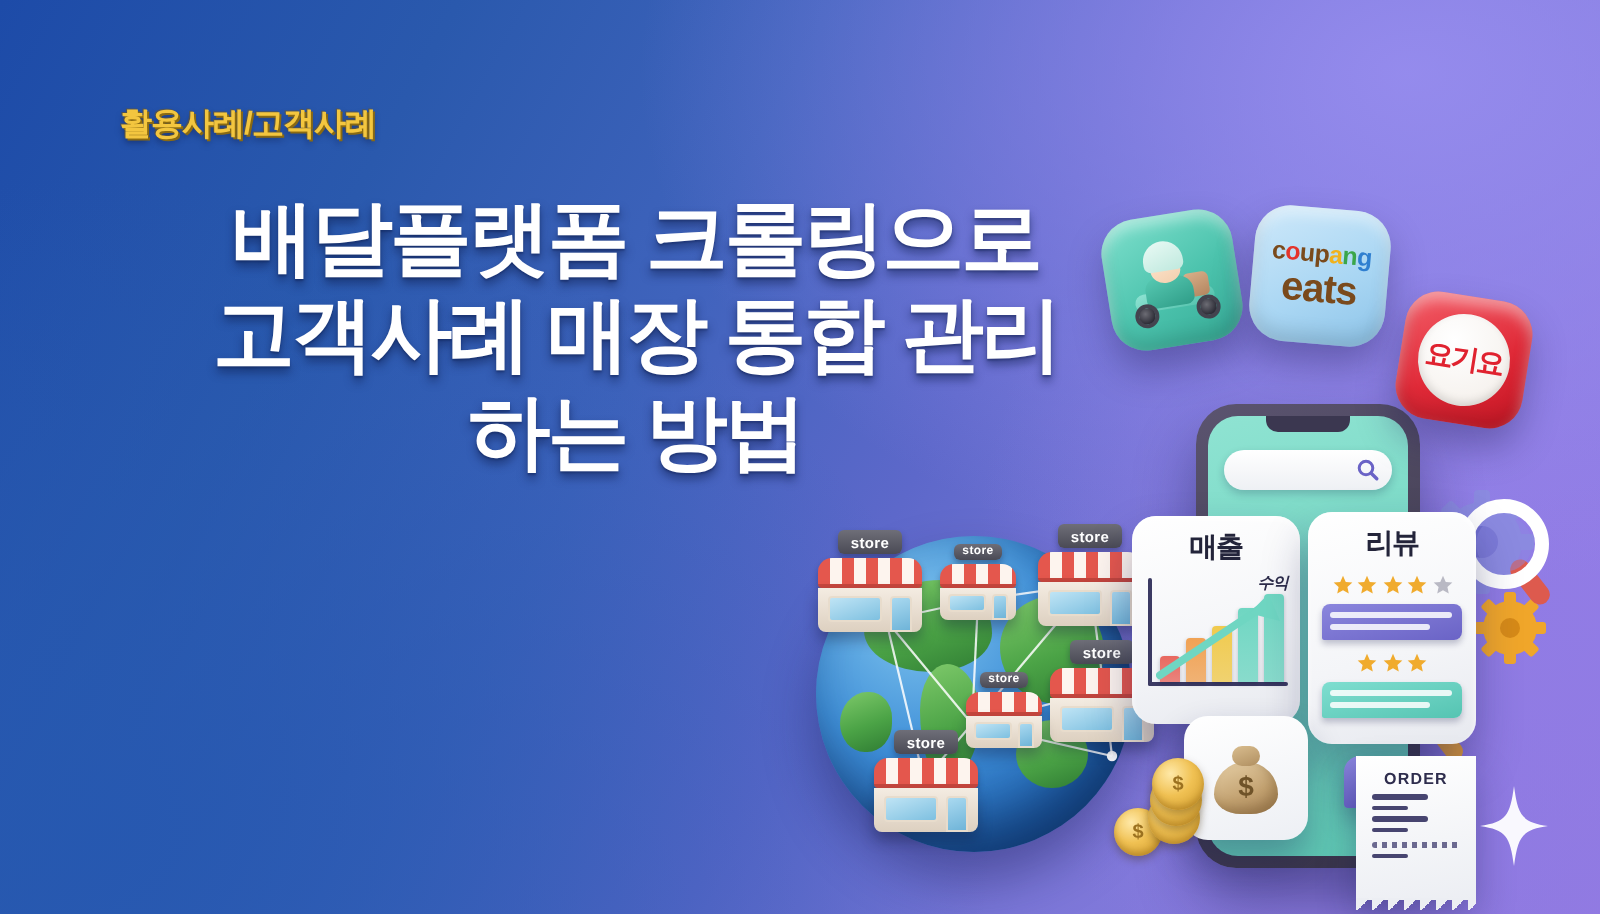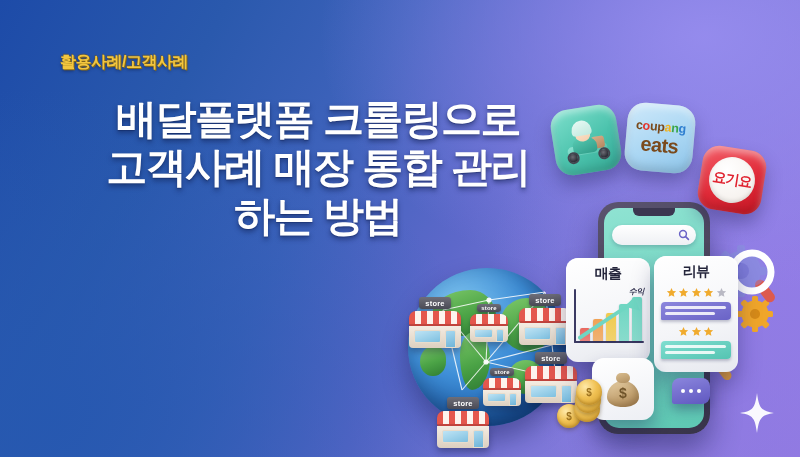--- a/index.html
+++ b/index.html
@@ -147,21 +147,21 @@
   .l1 { left: 24px; top: 22px; width: 64px; height: 46px; border-radius: 60% 40% 48% 52% / 55% 58% 42% 45%; }
   .l2 { left: 52px; top: 64px; width: 30px; height: 58px; border-radius: 45% 55% 60% 40% / 40% 45% 55% 60%; }
   .l3 { left: 92px; top: 30px; width: 52px; height: 54px; border-radius: 52% 48% 44% 56% / 48% 52% 48% 52%; }
   .l4 { left: 100px; top: 92px; width: 36px; height: 34px; border-radius: 50%; }
   .l5 { left: 12px; top: 78px; width: 26px; height: 30px; border-radius: 55% 45% 50% 50%; }
 
   
   #net { position: absolute; left: 0; top: 0; width: 800px; height: 457px; pointer-events: none; }
 
   
-  .store { position: absolute; width: 52px; margin-top: 32px; }
+  .store { position: absolute; width: 52px; }
   .store .tag {
     display: block; margin: 0 auto 2px; padding: 1.5px 6px;
     background: linear-gradient(180deg,#6e6e78,#4a4a55);
     color: #fff; font-size: 7.5px; font-weight: 700; border-radius: 3px;
     text-align: center; width: max-content; letter-spacing: 0.2px;
     box-shadow: 0 2px 3px rgba(15,20,55,0.35);
   }
   .store .awning {
     height: 13px; border-radius: 7px 7px 2px 2px;
     background: repeating-linear-gradient(90deg, #e4574d 0 6px, #fdf4ee 6px 12px);
@@ -540,20 +540,30 @@
         <div class="neck"></div>
         <div class="ds">$</div>
       </div>
     </div>
 
     <div class="coin" style="left:557px; top:404px; width:24px; height:24px;">$</div>
     <div class="coin" style="left:574px; top:396px; width:26px; height:26px;"></div>
     <div class="coin" style="left:575px; top:387px; width:26px; height:26px;"></div>
     <div class="coin" style="left:576px; top:379px; width:26px; height:26px;">$</div>
 
+    <div id="receipt">
+      <div class="rt">ORDER</div>
+      <div class="rl m"></div>
+      <div class="rl s"></div>
+      <div class="rl m"></div>
+      <div class="rl s"></div>
+      <div class="rl dash"></div>
+      <div class="rl s"></div>
+      <div class="zig"></div>
+    </div>
 
     <div class="tile" id="tile-baemin">
       <div class="rider">
         <span class="scooter"></span>
         <span class="box"></span>
         <span class="body"></span>
         <span class="face"></span>
         <span class="helmet"></span>
         <span class="wh l"></span>
         <span class="wh r"></span>

